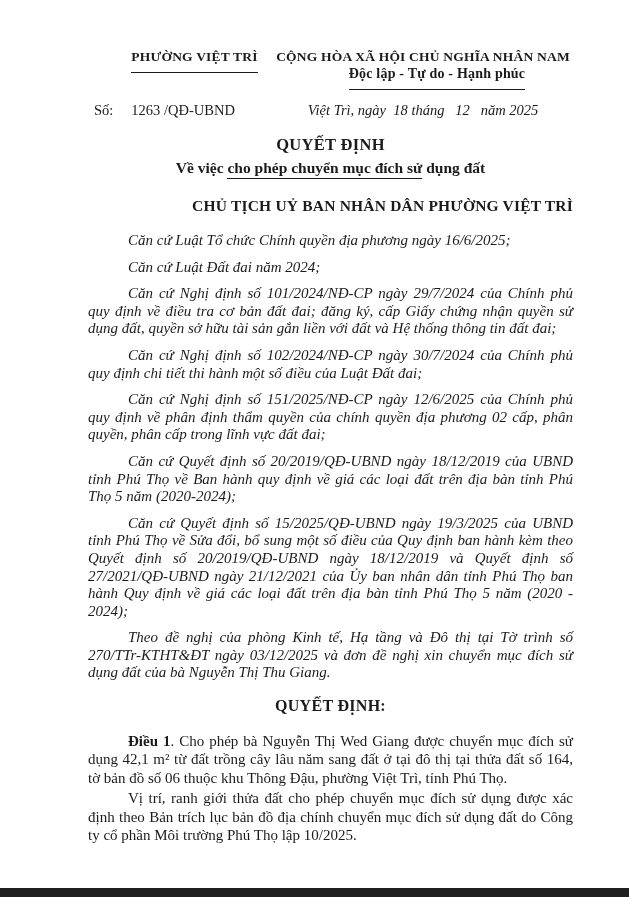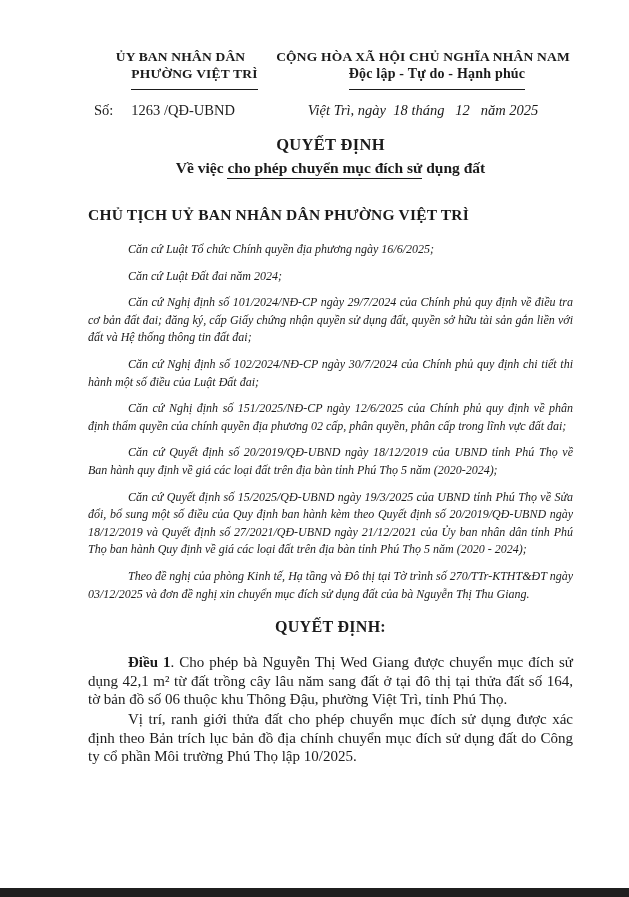--- a/index.html
+++ b/index.html
@@ -56,30 +56,30 @@
     margin-top: 4px;
     text-align: center;
     font-weight: bold;
     font-size: 15.5px;
   }
   .subject-underline {
     border-bottom: 1.5px solid #1b1b1b;
     padding-bottom: 2px;
   }
   .authority {
-    margin-top: 29px;
-    text-align: left;
+    margin-top: 20px;
+    text-align: right;
     font-weight: bold;
     font-size: 15.5px;
     letter-spacing: 0.2px;
   }
   .preamble { margin-top: 17px; }
   .cite {
     font-style: italic;
-    font-size: 12px;
+    font-size: 15px;
     line-height: 17.6px;
     text-align: justify;
     text-indent: 40px;
     margin-bottom: 9px;
   }
   .decision-heading {
     text-align: center;
     font-weight: bold;
     font-size: 16px;
     margin: 15px 0 17px 0;
@@ -103,21 +103,20 @@
   }
 </style>
 </head>
 <body>
 
 <div class="page">
   <div class="content">
 
     <div class="header">
       <div class="header-left">
-        <div class="h-line">ỦY BAN NHÂN DÂN</div>
         <div class="h-line"><span class="hdr-underline">PHƯỜNG VIỆT TRÌ</span></div>
       </div>
       <div class="header-right">
         <div class="h-line">CỘNG HÒA XÃ HỘI CHỦ NGHĨA NHÂN NAM</div>
         <div class="h-line motto"><span class="hdr-underline">Độc lập - Tự do - Hạnh phúc</span></div>
       </div>
     </div>
 
     <div class="meta-row">
       <div class="doc-number">

